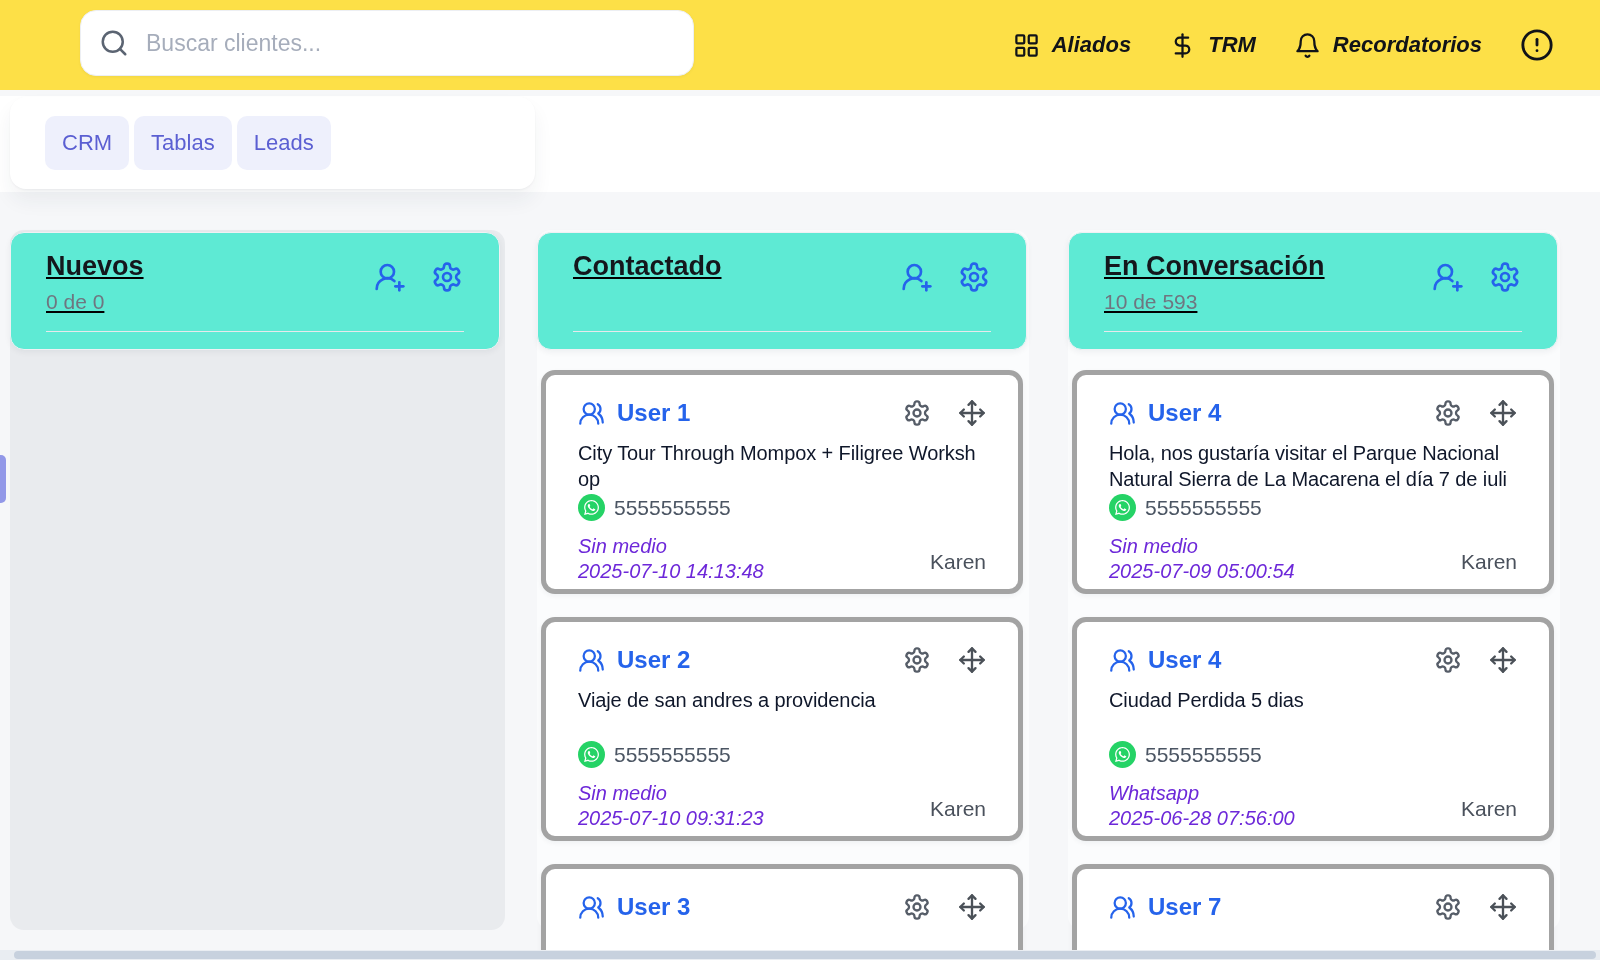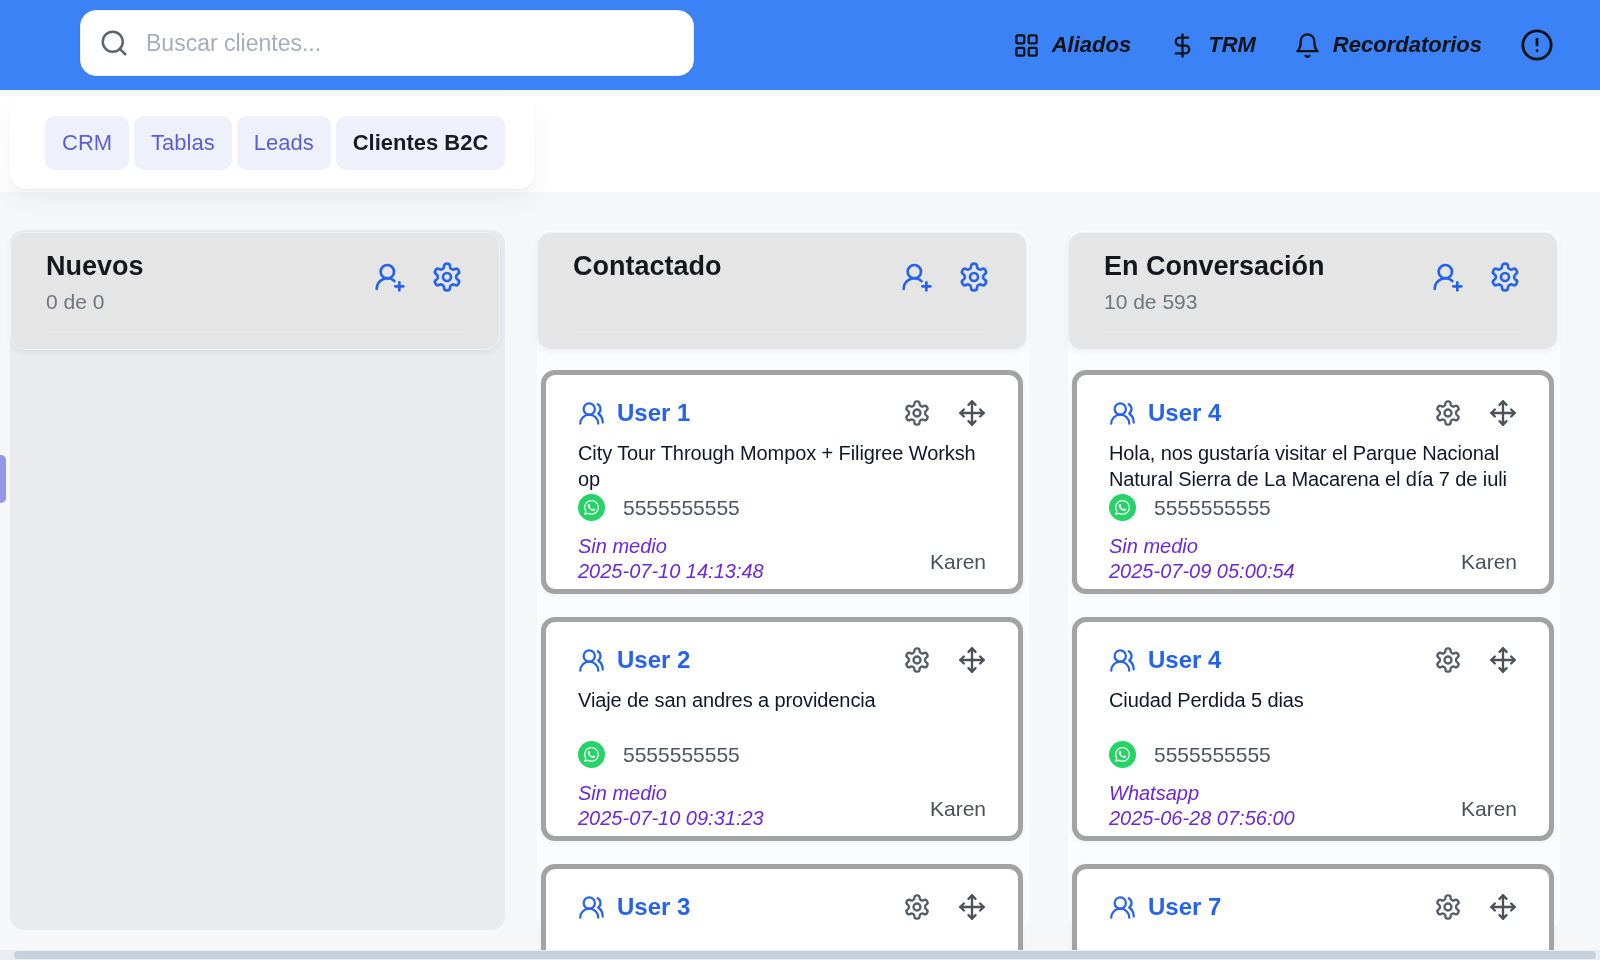--- a/index.html
+++ b/index.html
@@ -4,21 +4,21 @@
 <style>
   html,body{margin:0;padding:0;background:#fff;}
   .stage{position:relative;width:1600px;height:960px;overflow:hidden;background:#f6f7f9;
          font-family:"Liberation Sans",sans-serif;-webkit-font-smoothing:antialiased;}
 
   
   .ic{fill:none;stroke:currentColor;stroke-width:2;stroke-linecap:round;stroke-linejoin:round;display:block;}
   .iconbtn{display:inline-flex;align-items:center;justify-content:center;cursor:pointer;background:none;border:none;padding:0;}
 
   
-  .topbar{position:absolute;top:0;left:0;width:1600px;height:90px;background:#3b82f6;z-index:6;}
+  .topbar{position:absolute;top:0;left:0;width:1600px;height:90px;background:#fde047;z-index:6;}
   .search{position:absolute;left:80px;top:10px;width:614px;height:66px;background:#fff;
           border:1px solid #edeff3;border-radius:16px;box-shadow:0 1px 3px rgba(20,30,50,.05);
           display:flex;align-items:center;gap:15px;padding:0 18px;box-sizing:border-box;}
   .search .sicon{width:30px;height:30px;color:#5b6472;flex:none;}
   .search input{flex:1;border:none;outline:none;background:transparent;font-size:23px;color:#334155;font-family:inherit;}
   .search input::placeholder{color:#a6adbb;}
   .topnav{position:absolute;right:46px;top:0;height:90px;display:flex;align-items:center;gap:38px;font-style:italic;}
   .nav-item{display:flex;align-items:center;gap:12px;font-size:22px;font-weight:600;color:#111318;cursor:pointer;}
   .nav-item .ic{width:27px;height:27px;}
   .alert-btn .ic{width:34px;height:34px;color:#111318;stroke-width:2;}
@@ -31,42 +31,42 @@
   .pill{height:54px;line-height:54px;padding:0 17px;border-radius:10px;background:#eef0fc;color:#5b5fd2;
         font-size:22px;font-weight:500;cursor:pointer;white-space:nowrap;}
   .pill-active{color:#191c22;font-weight:600;}
 
   
   .column{position:absolute;top:232px;width:490px;z-index:2;}
   .col-1{left:10px;} .col-2{left:537px;} .col-3{left:1068px;}
   .col-surface{position:absolute;top:-2px;left:0;width:495px;height:700px;border-radius:14px;z-index:0;}
   .surface-gray{background:#e9ebee;}
   .surface-light{background:#fbfcfd;width:492px;}
-  .col-header{position:relative;height:118px;background:#e5e5e5;border-radius:14px;border:1px solid #f0f1f4;
-              box-shadow:0 2px 6px rgba(25,35,55,.06);box-sizing:border-box;z-index:1;}
+  .col-header{position:relative;height:118px;background:#5eead4;border-radius:14px;border:1px solid #f0f1f4;
+              box-shadow:0 2px 6px rgba(25,35,55,.06);box-sizing:border-box;z-index:1;text-decoration:underline;}
   .col-title{margin:18px 0 0 35px;font-size:27px;font-weight:700;color:#14171c;}
   .col-count{margin:8px 0 0 35px;font-size:21px;color:#6f7680;}
   .col-actions{position:absolute;top:28px;right:36px;display:flex;gap:25px;color:#2563eb;}
   .col-actions .ic{width:32px;height:32px;}
   .col-divider{position:absolute;left:35px;right:35px;bottom:17px;border-bottom:1px solid #e7e9ec;}
 
   
   .card{position:relative;margin:23px 4px 0 4px;height:224px;background:#fff;border-radius:14px;
         border:5px solid #a3a3a3;box-shadow:0 2px 5px rgba(25,35,55,.05);
         padding:24px 32px;box-sizing:border-box;z-index:1;}
   .card-first{margin-top:20px;}
   .card-head{display:flex;align-items:center;gap:12px;}
   .card-head .users-ic{width:27px;height:27px;color:#2563eb;flex:none;}
   .card-name{font-size:24px;font-weight:700;color:#2563eb;cursor:pointer;}
   .card-tools{margin-left:auto;display:flex;align-items:center;gap:27px;}
   .card-tools .ic{width:28px;height:28px;}
   .tool-gear{color:#565d68;} .tool-move{color:#4b5158;}
   .card-desc{margin-top:13px;height:52px;overflow:hidden;font-size:20px;line-height:26px;color:#0f172a;
              word-break:break-all;letter-spacing:-0.1px;}
-  .card-phone{display:flex;align-items:center;gap:18px;margin-top:2px;font-size:21px;color:#4b5563;}
+  .card-phone{display:flex;align-items:center;gap:9px;margin-top:2px;font-size:21px;color:#4b5563;}
   .wa{width:27px;height:27px;border-radius:50%;background:#25d366;display:flex;align-items:center;justify-content:center;flex:none;}
   .wa svg{width:17px;height:17px;fill:#fff;display:block;}
   .card-foot{margin-top:13px;display:flex;justify-content:space-between;align-items:flex-end;}
   .meta{font-style:italic;color:#6d28d9;font-size:20px;line-height:25px;}
   .agent{font-size:21px;color:#4a515c;padding-bottom:10px;}
 
   
   .side-handle{position:absolute;left:0;top:455px;width:6px;height:48px;background:#9298e8;
                border-radius:0 5px 5px 0;z-index:7;cursor:pointer;}
   .hscroll{position:absolute;left:0;bottom:0;width:1600px;height:10px;background:#e9edf2;z-index:8;}
@@ -161,21 +161,20 @@
           </svg>
       </span>
     </nav>
   </header>
 
   <div class="band-white"></div>
   <div class="tabs-panel">
     <span class="pill">CRM</span>
     <span class="pill">Tablas</span>
     <span class="pill">Leads</span>
-    <span class="pill pill-active">Clientes B2C</span>
   </div>
 
   <div class="side-handle"></div>
 
   <section class="column col-1">
     <div class="col-surface surface-gray"></div>
     <div class="col-header">
       <div class="col-title">Nuevos</div>
       <div class="col-count">0 de 0</div>
       <div class="col-actions">

